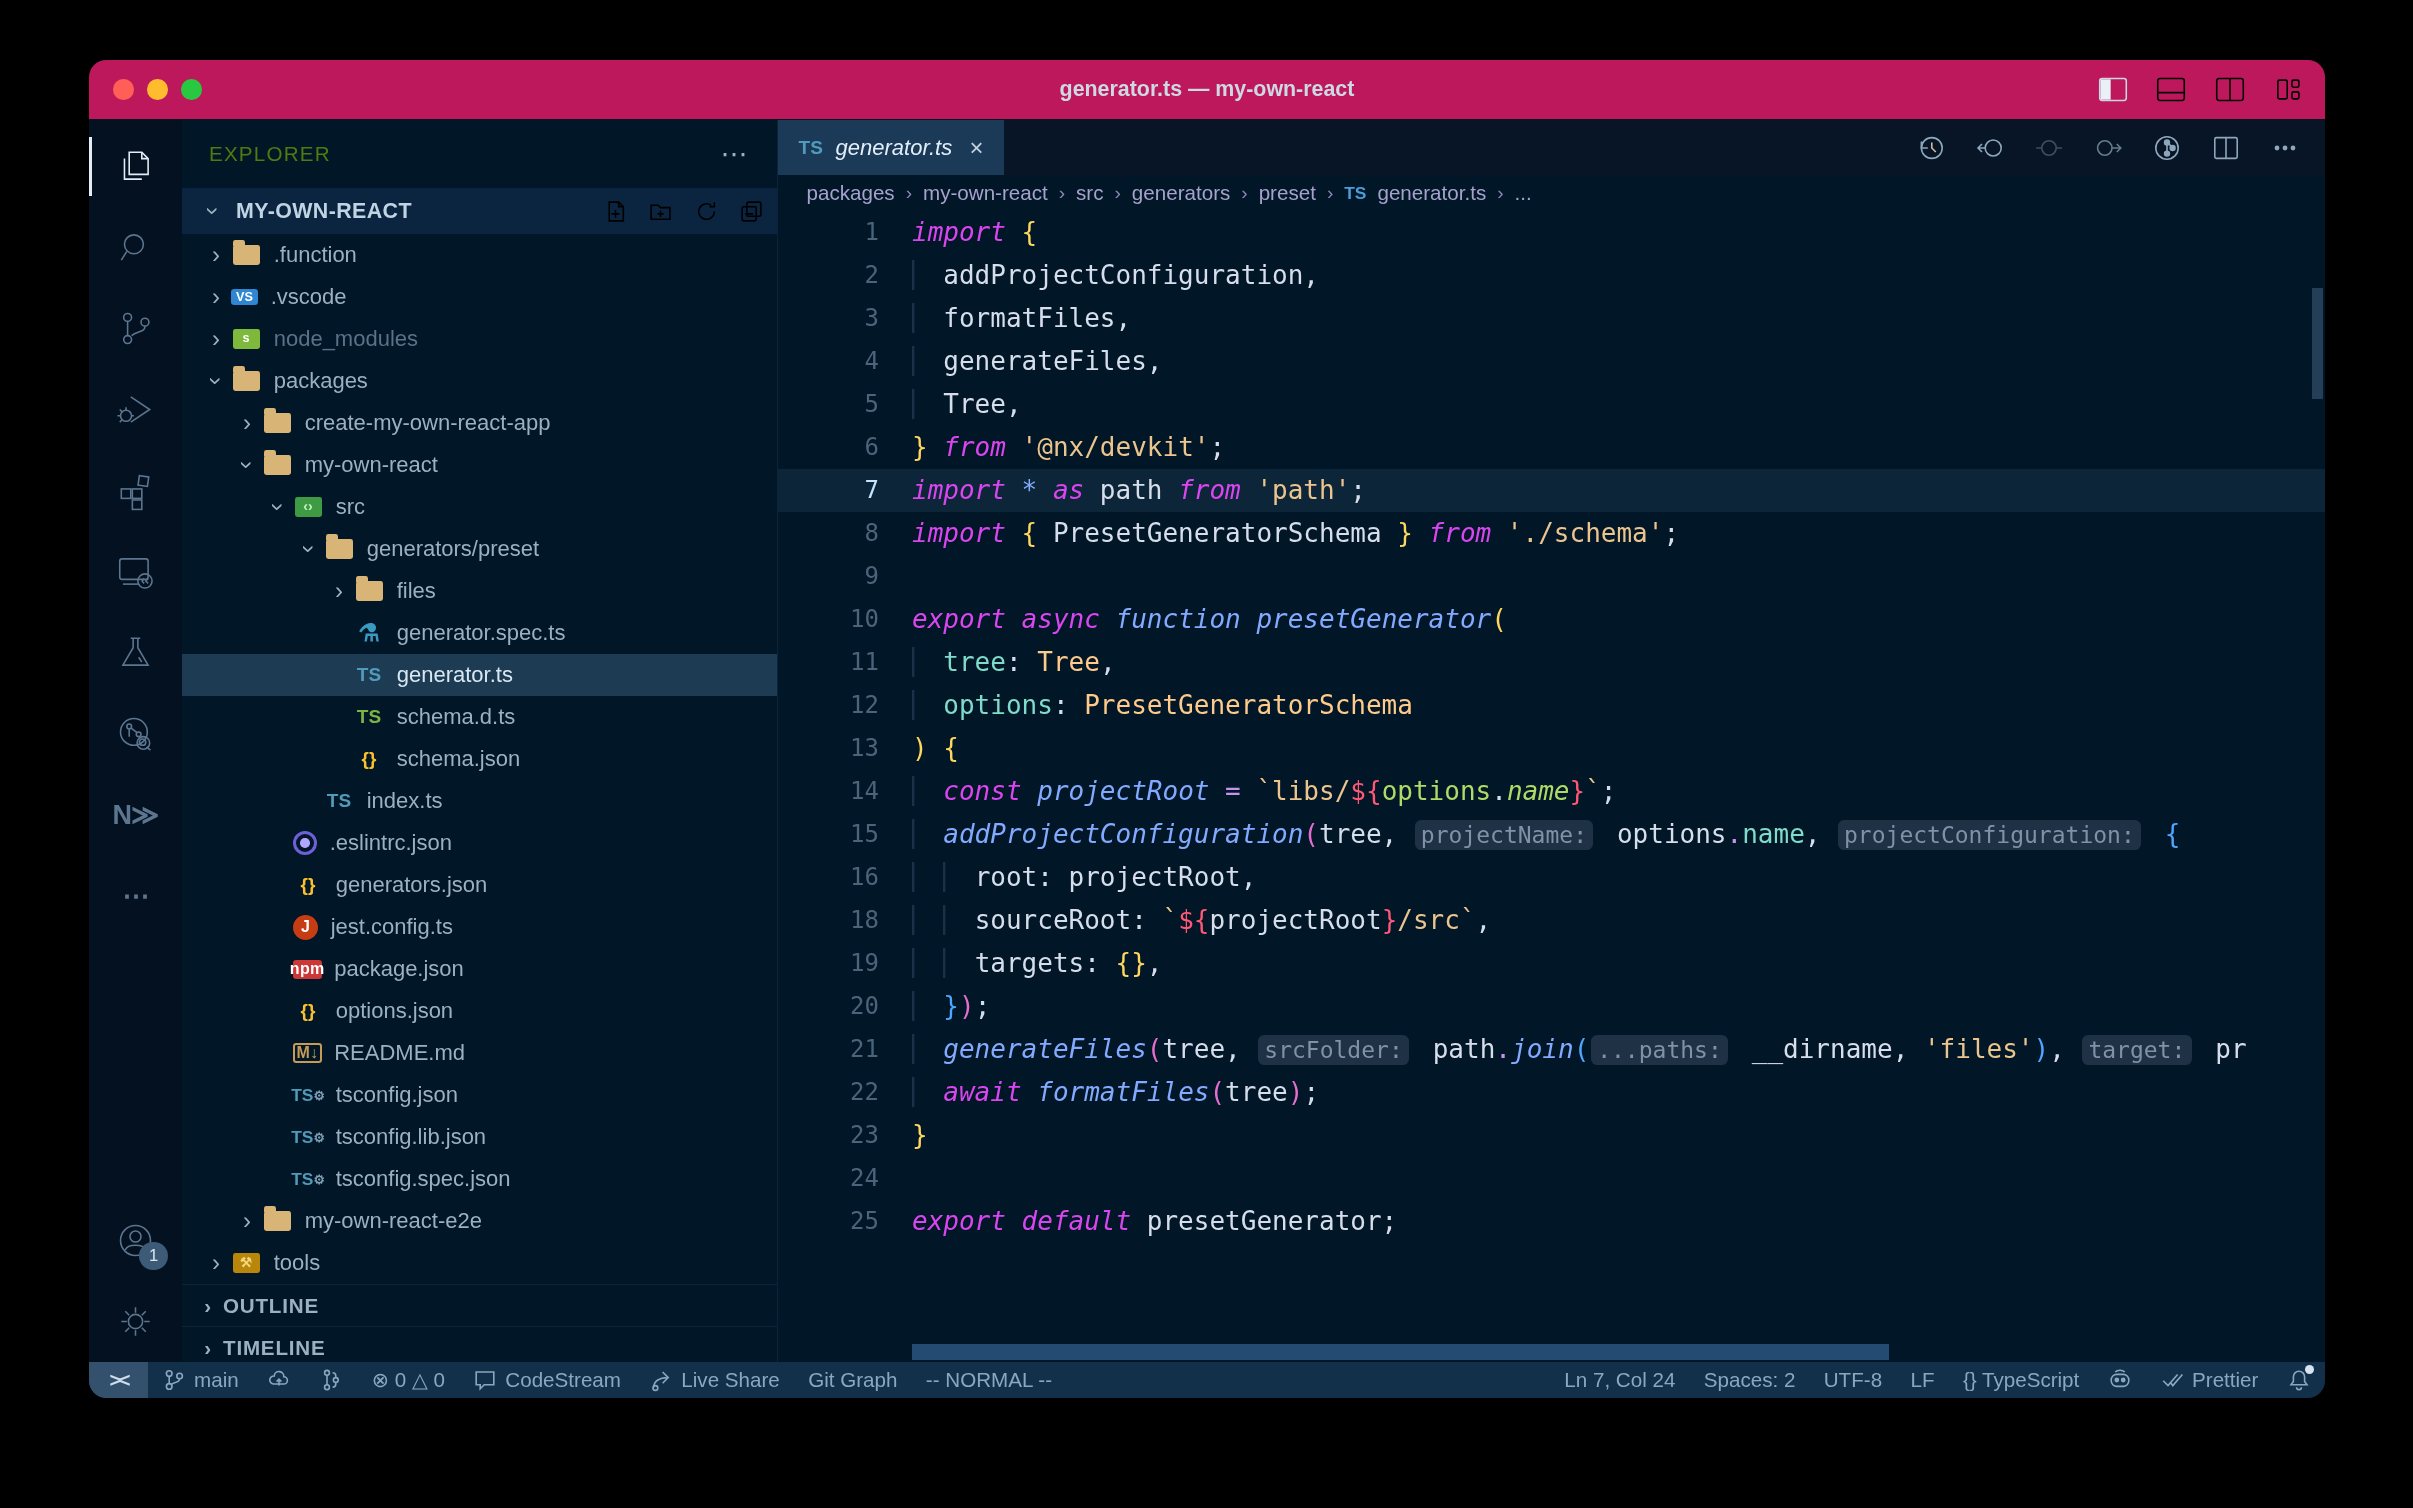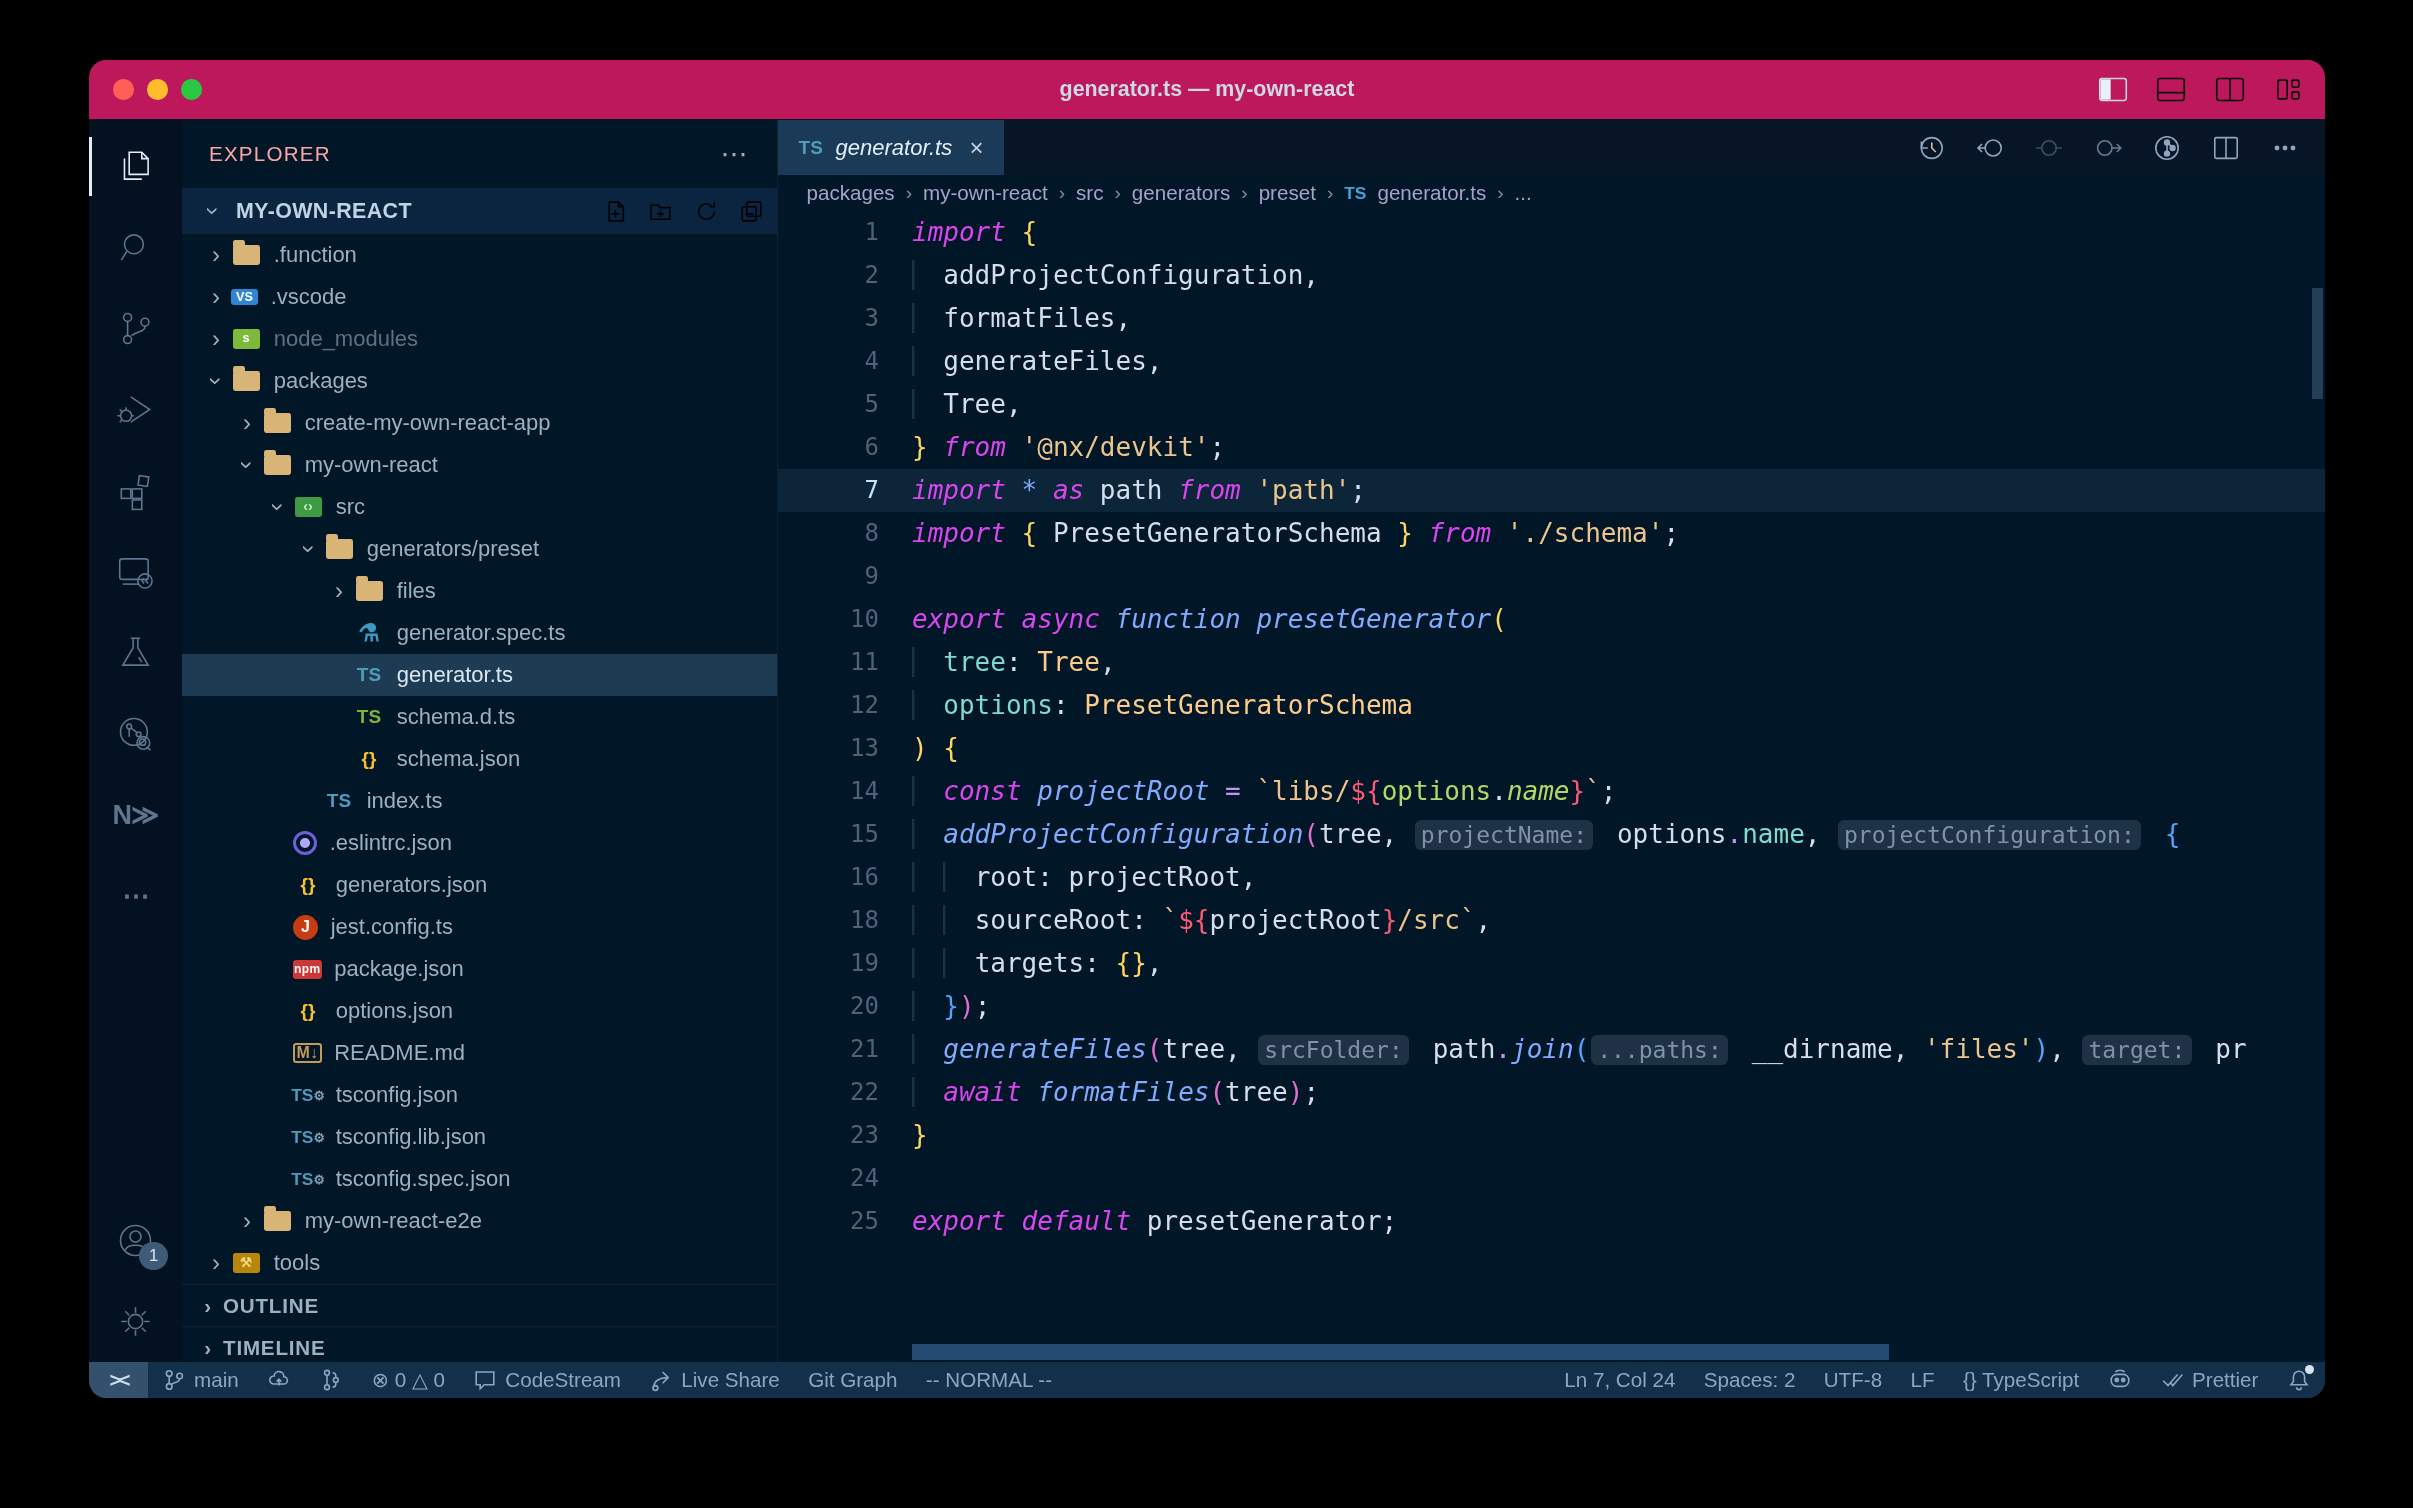--- a/index.html
+++ b/index.html
@@ -26,21 +26,21 @@
   .ab-item svg { width:41px; height:41px; }
   .ab-item.active { color:#e3edf7; }
   .ab-item.active::before { content:""; position:absolute; left:0; top:11px; bottom:11px; width:3.2px; background:#e3edf7; }
   .ab-spacer { flex:1; }
   .ab-text { font-size:27px; font-weight:700; letter-spacing:-0.8px; }
   .badge { position:absolute; right:14.2px; bottom:11px; background:#3d5a77; color:#dbe7f1; font-size:16.6px; width:28.5px; height:28.5px; border-radius:50%; display:flex; align-items:center; justify-content:center; }
 
   
   .sidebar { width:596px; flex:0 0 auto; background:#011627; border-right:1.6px solid #0d2438; display:flex; flex-direction:column; min-height:0; }
   .sb-header { height:68px; display:flex; align-items:center; padding:0 27px; flex:0 0 auto; }
-  .sb-title { color:#fca5a5; font-size:20.6px; letter-spacing:1.2px; }
+  .sb-title { color:#4d7c0f; font-size:20.6px; letter-spacing:1.2px; }
   .sb-more { margin-left:auto; color:#9db0c0; font-size:27px; letter-spacing:2.4px; }
   .ws-row { height:46px; background:#0b2440; display:flex; align-items:center; padding:0 12.7px 0 16px; flex:0 0 auto; }
   .ws-label { color:#c0d4e4; font-size:21.4px; font-weight:700; letter-spacing:0.4px; margin-left:8px; white-space:nowrap; }
   .ws-actions { margin-left:auto; display:flex; gap:20.6px; }
   .ws-actions svg { width:25px; height:25px; }
   .tree { flex:0 0 auto; }
   .trow { height:42px; display:flex; align-items:center; white-space:nowrap; color:#9db0c0; font-size:22px; }
   .trow.selected { background:#1d3b53; color:#d9e7f3; }
   .trow.dim { color:#5a7287; }
   .chev { width:30px; flex:0 0 auto; color:#9db0c0; font-size:24px; text-align:center; }
@@ -59,21 +59,21 @@
   .fi-vscode { color:#fff; background:#2f86d2; border-radius:3.2px; font-size:12.7px; width:27px; height:16px; }
   .fi-ts-blue { color:#519aba; font-size:19px; }
   .fi-ts-green { color:#7cb342; font-size:19px; }
   .fi-ts-gear { color:#519aba; font-size:17.4px; }
   .fi-ts-gear em { font-style:normal; font-size:12.7px; color:#7e9fb5; }
   .fi-json { color:#fbc02d; font-size:19px; }
   .fi-test { color:#3b9ac1; font-size:24px; }
   .fi-eslint { width:24px; height:24px; border:3.2px solid #6f5fd6; border-radius:50%; }
   .fi-eslint::after { content:""; width:9.5px; height:9.5px; background:#b3a6ff; border-radius:50%; }
   .fi-jest { background:#c63d14; color:#fff; border-radius:50%; width:25px; height:25px; font-size:16px; }
-  .fi-npm { background:#cb3837; color:#fff; border-radius:3.2px; width:28.5px; height:19px; font-size:12px; letter-spacing:0.4px; }
+  .fi-npm { background:#cb3837; color:#fff; border-radius:3.2px; width:28.5px; height:19px; font-size:16px; letter-spacing:0.4px; }
   .fi-md { color:#c69a57; font-size:16px; border:2.4px solid #c69a57; border-radius:3.2px; width:28.5px; height:20.6px; }
 
   .sb-sections { margin-top:auto; flex:0 0 auto; }
   .sb-section { height:42px; border-top:1.6px solid #0d2438; display:flex; align-items:center; color:#9db0c0; font-size:20.6px; font-weight:700; letter-spacing:0.8px; padding-left:11px; }
   .sb-section .chev { font-size:20.6px; }
 
   
   .editor { flex:1; min-width:0; display:flex; flex-direction:column; background:#011627; position:relative; }
   .tabbar { height:55px; background:#071526; display:flex; align-items:stretch; flex:0 0 auto; }
   .tab { background:#1b3a57; display:flex; align-items:center; padding:0 20.6px; gap:12.7px; }

